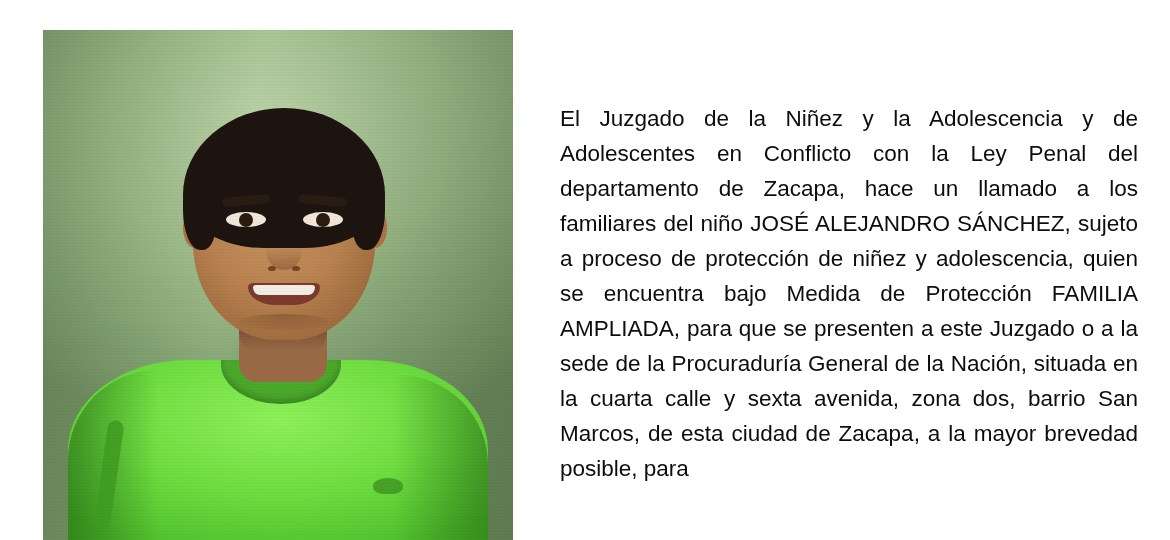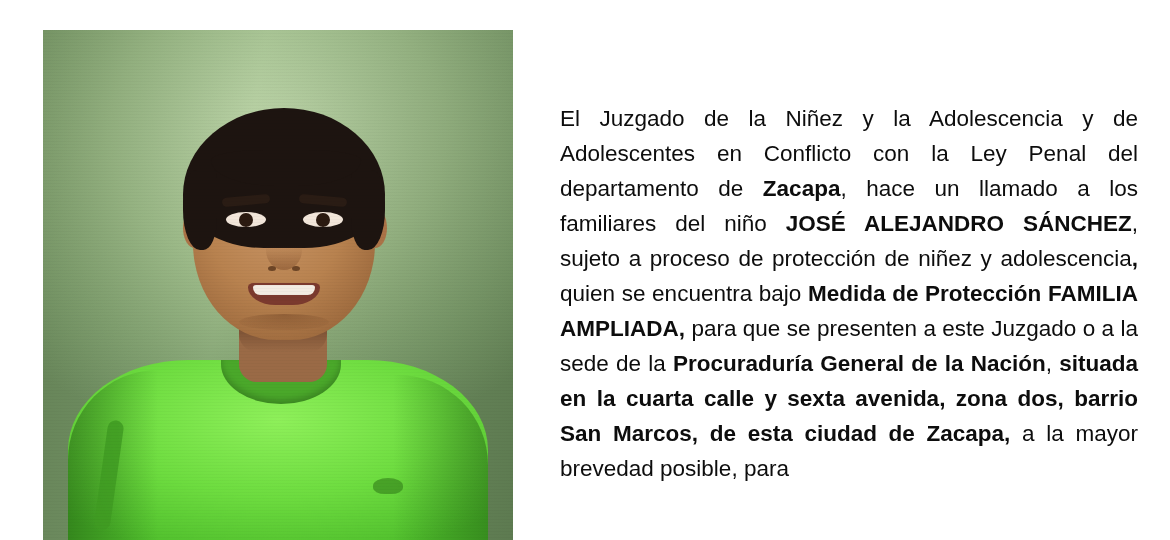--- a/index.html
+++ b/index.html
@@ -305,21 +305,21 @@
     top: 78px;
     width: 578px;
     color: #0d0d0d;
     font-size: 22.5px;
     line-height: 35px;
     text-align: justify;
     text-justify: inter-word;
     font-family: "Liberation Sans", sans-serif;
   }
   .notice b {
-    font-weight: bold;
+    font-weight: normal;
   }
 </style>
 </head>
 <body>
 
 <div class="page">
 
   <div class="photo-wrap">
     <div class="photo">
       <div class="backdrop"></div>

